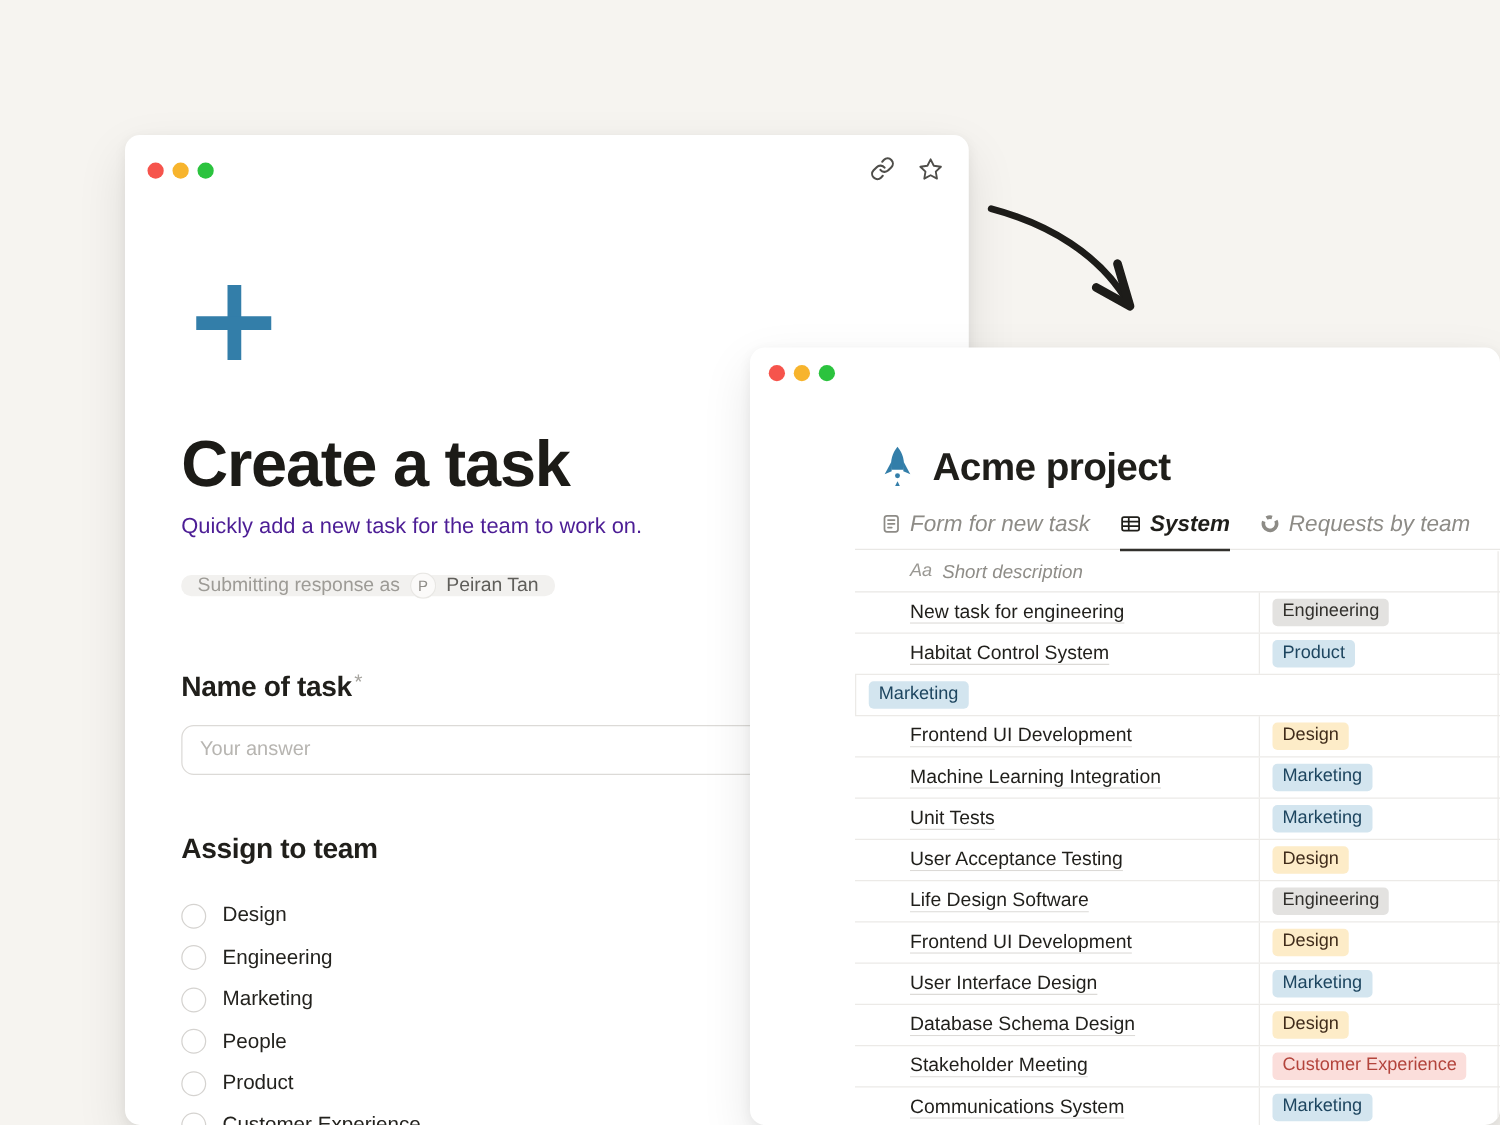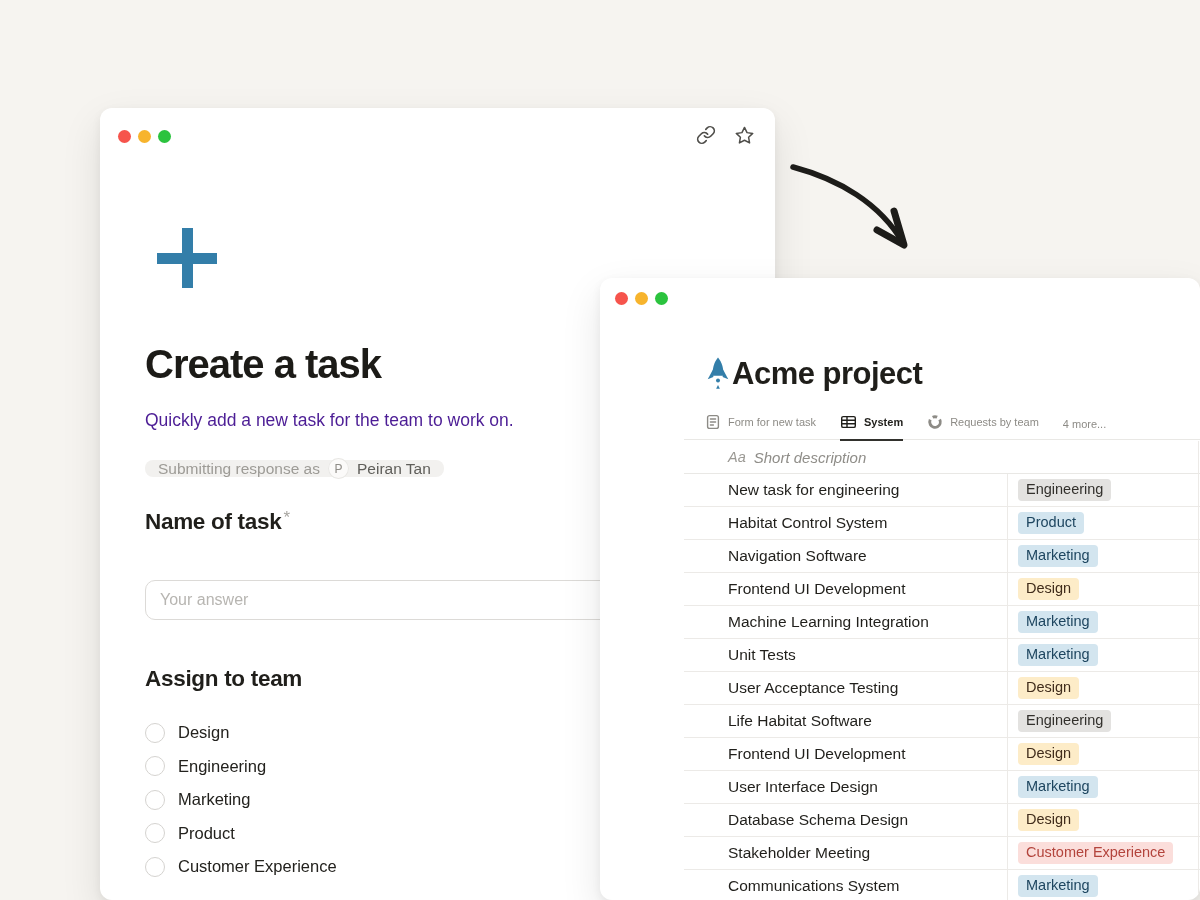--- a/index.html
+++ b/index.html
@@ -18,53 +18,53 @@
 
   .win-actions { position:absolute; right:20px; top:16px; display:flex; gap:16px; color:#4f4e4a; }
   .win-actions .icon-btn { width:22px; height:22px; display:flex; align-items:center; justify-content:center; cursor:pointer; }
 
   
   .plus-icon { position:absolute; left:57px; top:120px; width:60px; height:60px; }
   .plus-icon:before, .plus-icon:after { content:""; position:absolute; background:currentColor; }
   .plus-icon:before { left:25px; top:0; width:11px; height:60px; }
   .plus-icon:after  { left:0; top:25px; width:60px; height:11px; }
 
-  .form-title { position:absolute; left:45px; top:234px; font-size:40px; font-weight:700; letter-spacing:-1px; color:#1c1b17; }
+  .form-title { position:absolute; left:45px; top:234px; font-size:52px; font-weight:700; letter-spacing:-1px; color:#1c1b17; }
   .form-subtitle { position:absolute; left:45px; top:302px; font-size:17.5px; color:#4c1d95; }
 
   .submit-pill { position:absolute; left:45px; top:352px; height:17px; display:inline-flex; align-items:center;
                  gap:8px; background:#f2f1ef; border-radius:8px; padding:0 13px; font-size:15.5px; }
   .submit-pill .prefix { color:#9d9b96; }
   .submit-pill .avatar { width:21px; height:21px; border-radius:50%; background:#fbfaf9; box-shadow:0 0 0 1px #e8e7e4 inset;
                          display:flex; align-items:center; justify-content:center; font-size:12px; color:#8f8d88; }
   .submit-pill .user { color:#5f5e5a; }
 
   .field-label { position:absolute; left:45px; font-size:22.5px; font-weight:700; letter-spacing:-.3px; color:#201f1b; }
   .field-label .req { color:#a7a5a0; font-size:17px; vertical-align:6px; margin-left:2px; font-weight:400; }
-  #name-label { top:400px;text-align:right; }
+  #name-label { top:428px;text-align:right; }
   #assign-label { top:558px; }
 
   .text-input { position:absolute; left:45px; top:472px; width:600px; height:40px; border:1px solid #dcdad7;
                 border-radius:10px; padding:0 14px; font-size:16px; font-family:inherit; color:#201f1b; background:#fff; }
   .text-input::placeholder { color:#b7b5b1; }
 
   .radio-list { position:absolute; left:45px; top:608px; display:flex; flex-direction:column; }
   .radio-row { display:flex; align-items:center; gap:13px; height:33.5px; cursor:pointer; }
   .radio { width:20px; height:20px; border:1.5px solid #d5d3d0; border-radius:50%; background:#fff; flex:none; }
   .radio-label { font-size:16.5px; color:#23221e; }
 
   
-  .doc-header { position:absolute; left:84px; top:78px; display:flex; align-items:center; }
+  .doc-header { position:absolute; left:84px; top:78px; display:flex; align-items:center; gap:14px; }
   .doc-header .rocket { width:28px; height:36px; margin-left:20px; }
   .doc-title { font-size:31px; font-weight:700; letter-spacing:-.5px; color:#1f1e1a; }
 
   .tabs { position:absolute; left:84px; right:0; top:124px; height:38px; display:flex; align-items:flex-end;
           gap:24px; padding-left:21px; border-bottom:1px solid #e9e8e5; }
-  .tab { display:inline-flex; align-items:center; gap:7px; font-size:11px; color:#8d8b86;
-         padding-bottom:9px; border-bottom:2.5px solid transparent; margin-bottom:-1.5px; cursor:pointer; white-space:nowrap; }
+  .tab { display:inline-flex; align-items:center; gap:7px; font-size:18px; color:#8d8b86;
+         padding-bottom:9px; border-bottom:2.5px solid transparent; margin-bottom:-1.5px; cursor:pointer; white-space:nowrap;font-style:italic; }
   .tab.active { color:#1f1e1a; font-weight:700; border-bottom-color:#32312d; }
   .tab .t-icon { display:flex; }
 
   .table { position:absolute; left:84px; right:0; top:163px; }
   .trow { display:flex; height:33px; align-items:center; border-bottom:1px solid #eceae7; position:relative; }
   .trow.head { border-bottom:1px solid #e9e8e5; color:#8f8d88; font-size:15px;font-style:italic; }
   .c1 { width:323px; padding-left:44px; display:flex; align-items:center; gap:8px; overflow:hidden; white-space:nowrap; }
   .c2 { flex:1; padding-left:10px; border-left:1px solid #eceae7; align-self:stretch; display:flex; align-items:center; }
   .right-divider { position:absolute; left:598px; top:163px; bottom:0; width:1px; background:#eceae7; z-index:4; }
   .desc { font-size:15.5px; font-weight:500; color:#201f1b; text-decoration:underline;
@@ -123,20 +123,24 @@
     <div class="radio-row">
       <span class="radio"></span>
       <span class="radio-label">Engineering</span>
     </div>
     <div class="radio-row">
       <span class="radio"></span>
       <span class="radio-label">Marketing</span>
     </div>
     <div class="radio-row">
       <span class="radio"></span>
+      <span class="radio-label">People</span>
+    </div>
+    <div class="radio-row">
+      <span class="radio"></span>
       <span class="radio-label">Product</span>
     </div>
     <div class="radio-row">
       <span class="radio"></span>
       <span class="radio-label">Customer Experience</span>
     </div>
   </div>
 </div>
 
 <div class="arrow-decor" style="color: rgb(29, 28, 25);">
@@ -216,23 +220,20 @@
     </div>
     <div class="trow">
       <div class="c1">
           <span class="desc">Habitat Control System</span>
         </div>
       <div class="c2">
           <span class="badge" style="background: rgb(211, 229, 239); color: rgb(29, 69, 95);">Product</span>
         </div>
     </div>
     <div class="trow">
-      <div class="c1">
-          <span class="desc">Navigation Software</span>
-        </div>
       <div class="c2">
           <span class="badge" style="background: rgb(211, 229, 239); color: rgb(29, 69, 95);">Marketing</span>
         </div>
     </div>
     <div class="trow">
       <div class="c1">
           <span class="desc">Frontend UI Development</span>
         </div>
       <div class="c2">
           <span class="badge" style="background: rgb(253, 236, 200); color: rgb(64, 44, 27);">Design</span>
@@ -257,21 +258,21 @@
     <div class="trow">
       <div class="c1">
           <span class="desc">User Acceptance Testing</span>
         </div>
       <div class="c2">
           <span class="badge" style="background: rgb(253, 236, 200); color: rgb(64, 44, 27);">Design</span>
         </div>
     </div>
     <div class="trow">
       <div class="c1">
-          <span class="desc">Life Habitat Software</span>
+          <span class="desc">Life Design Software</span>
         </div>
       <div class="c2">
           <span class="badge" style="background: rgb(227, 226, 224); color: rgb(50, 48, 44);">Engineering</span>
         </div>
     </div>
     <div class="trow">
       <div class="c1">
           <span class="desc">Frontend UI Development</span>
         </div>
       <div class="c2">

